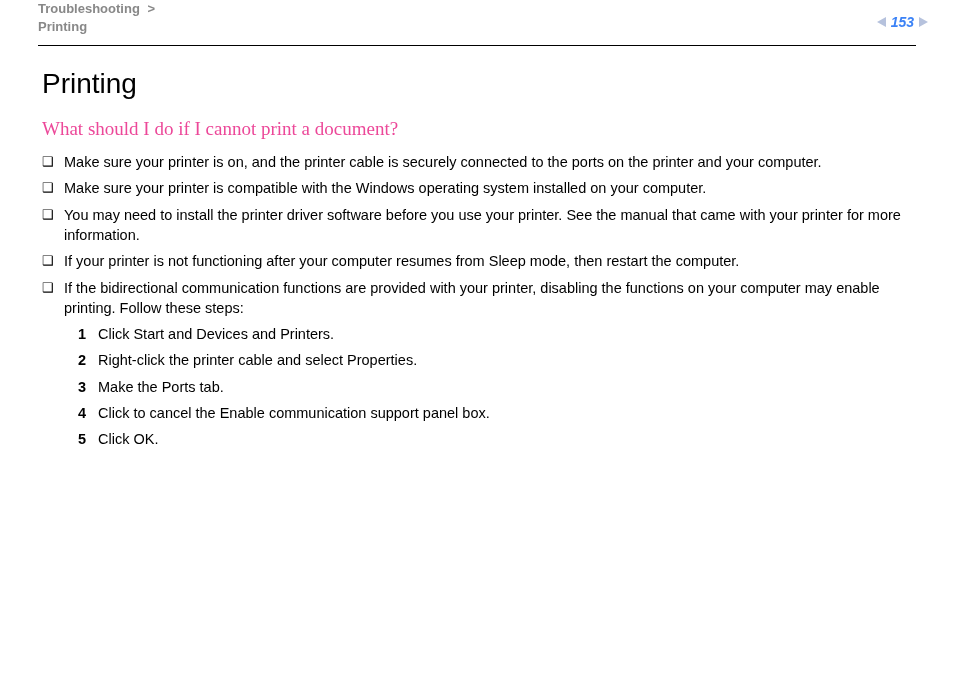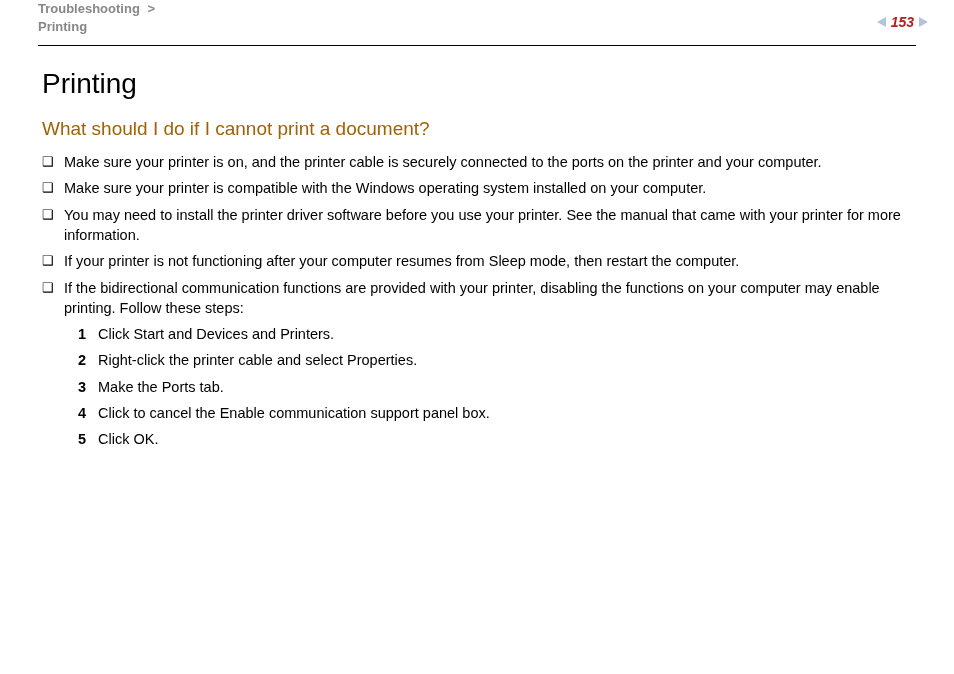--- a/index.html
+++ b/index.html
@@ -39,42 +39,43 @@
     border-top: 5px solid transparent;
     border-bottom: 5px solid transparent;
     cursor: pointer;
   }
   .nav-arrow-left { border-right: 9px solid #b6c2dd; }
   .nav-arrow-right { border-left: 9px solid #b6c2dd; }
   .page-num {
     font-size: 14px;
     font-weight: bold;
     font-style: italic;
-    color: #b91c1c;
+    color: #3b82f6;
     padding: 0 1px;
   }
   .separator {
     border: none;
     border-top: 1px solid #000;
     margin: 0 18px 0 18px;
   }
   .content {
     padding: 22px 18px 0 22px;
   }
   h1.title {
     font-size: 28px;
     font-weight: normal;
     color: #000;
     margin-bottom: 18px;
   }
   h2.subtitle {
     font-size: 19px;
     font-weight: normal;
-    color: #a16207;
+    color: #ec4899;
     margin-bottom: 12px;
+    font-family: Liberation Serif, serif;
   }
   .bullets { padding-left: 0; }
   .bullet-item {
     display: flex;
     align-items: flex-start;
     font-size: 14.5px;
     line-height: 1.4;
     margin-bottom: 6px;
   }
   .bullet-mark {

